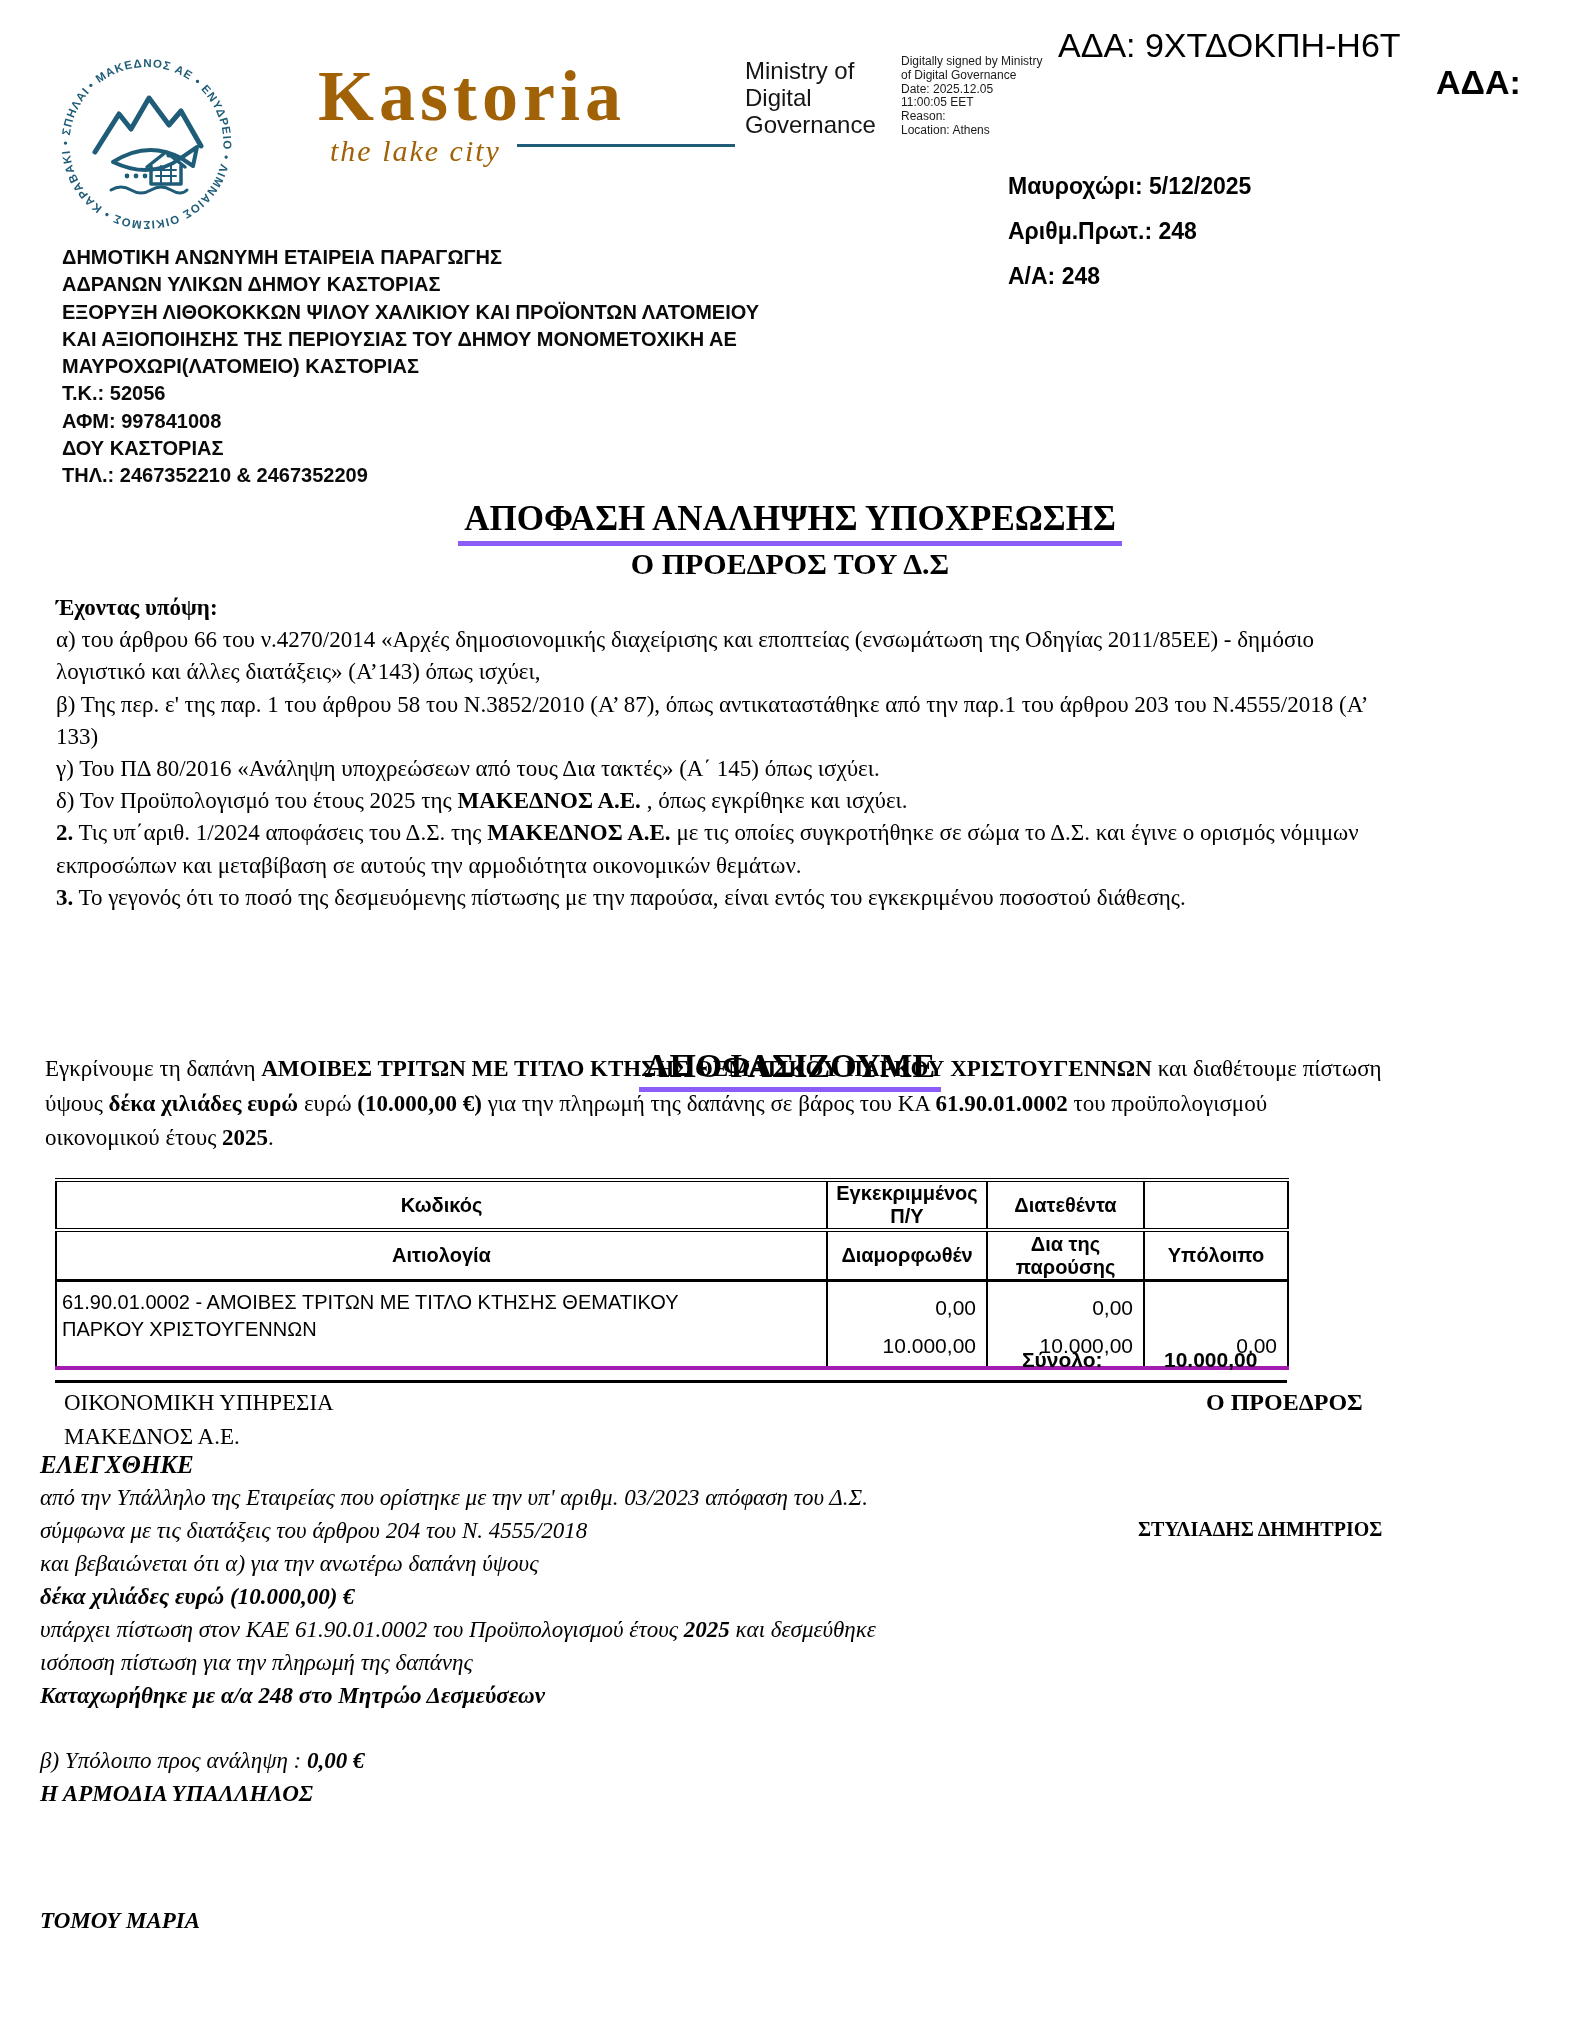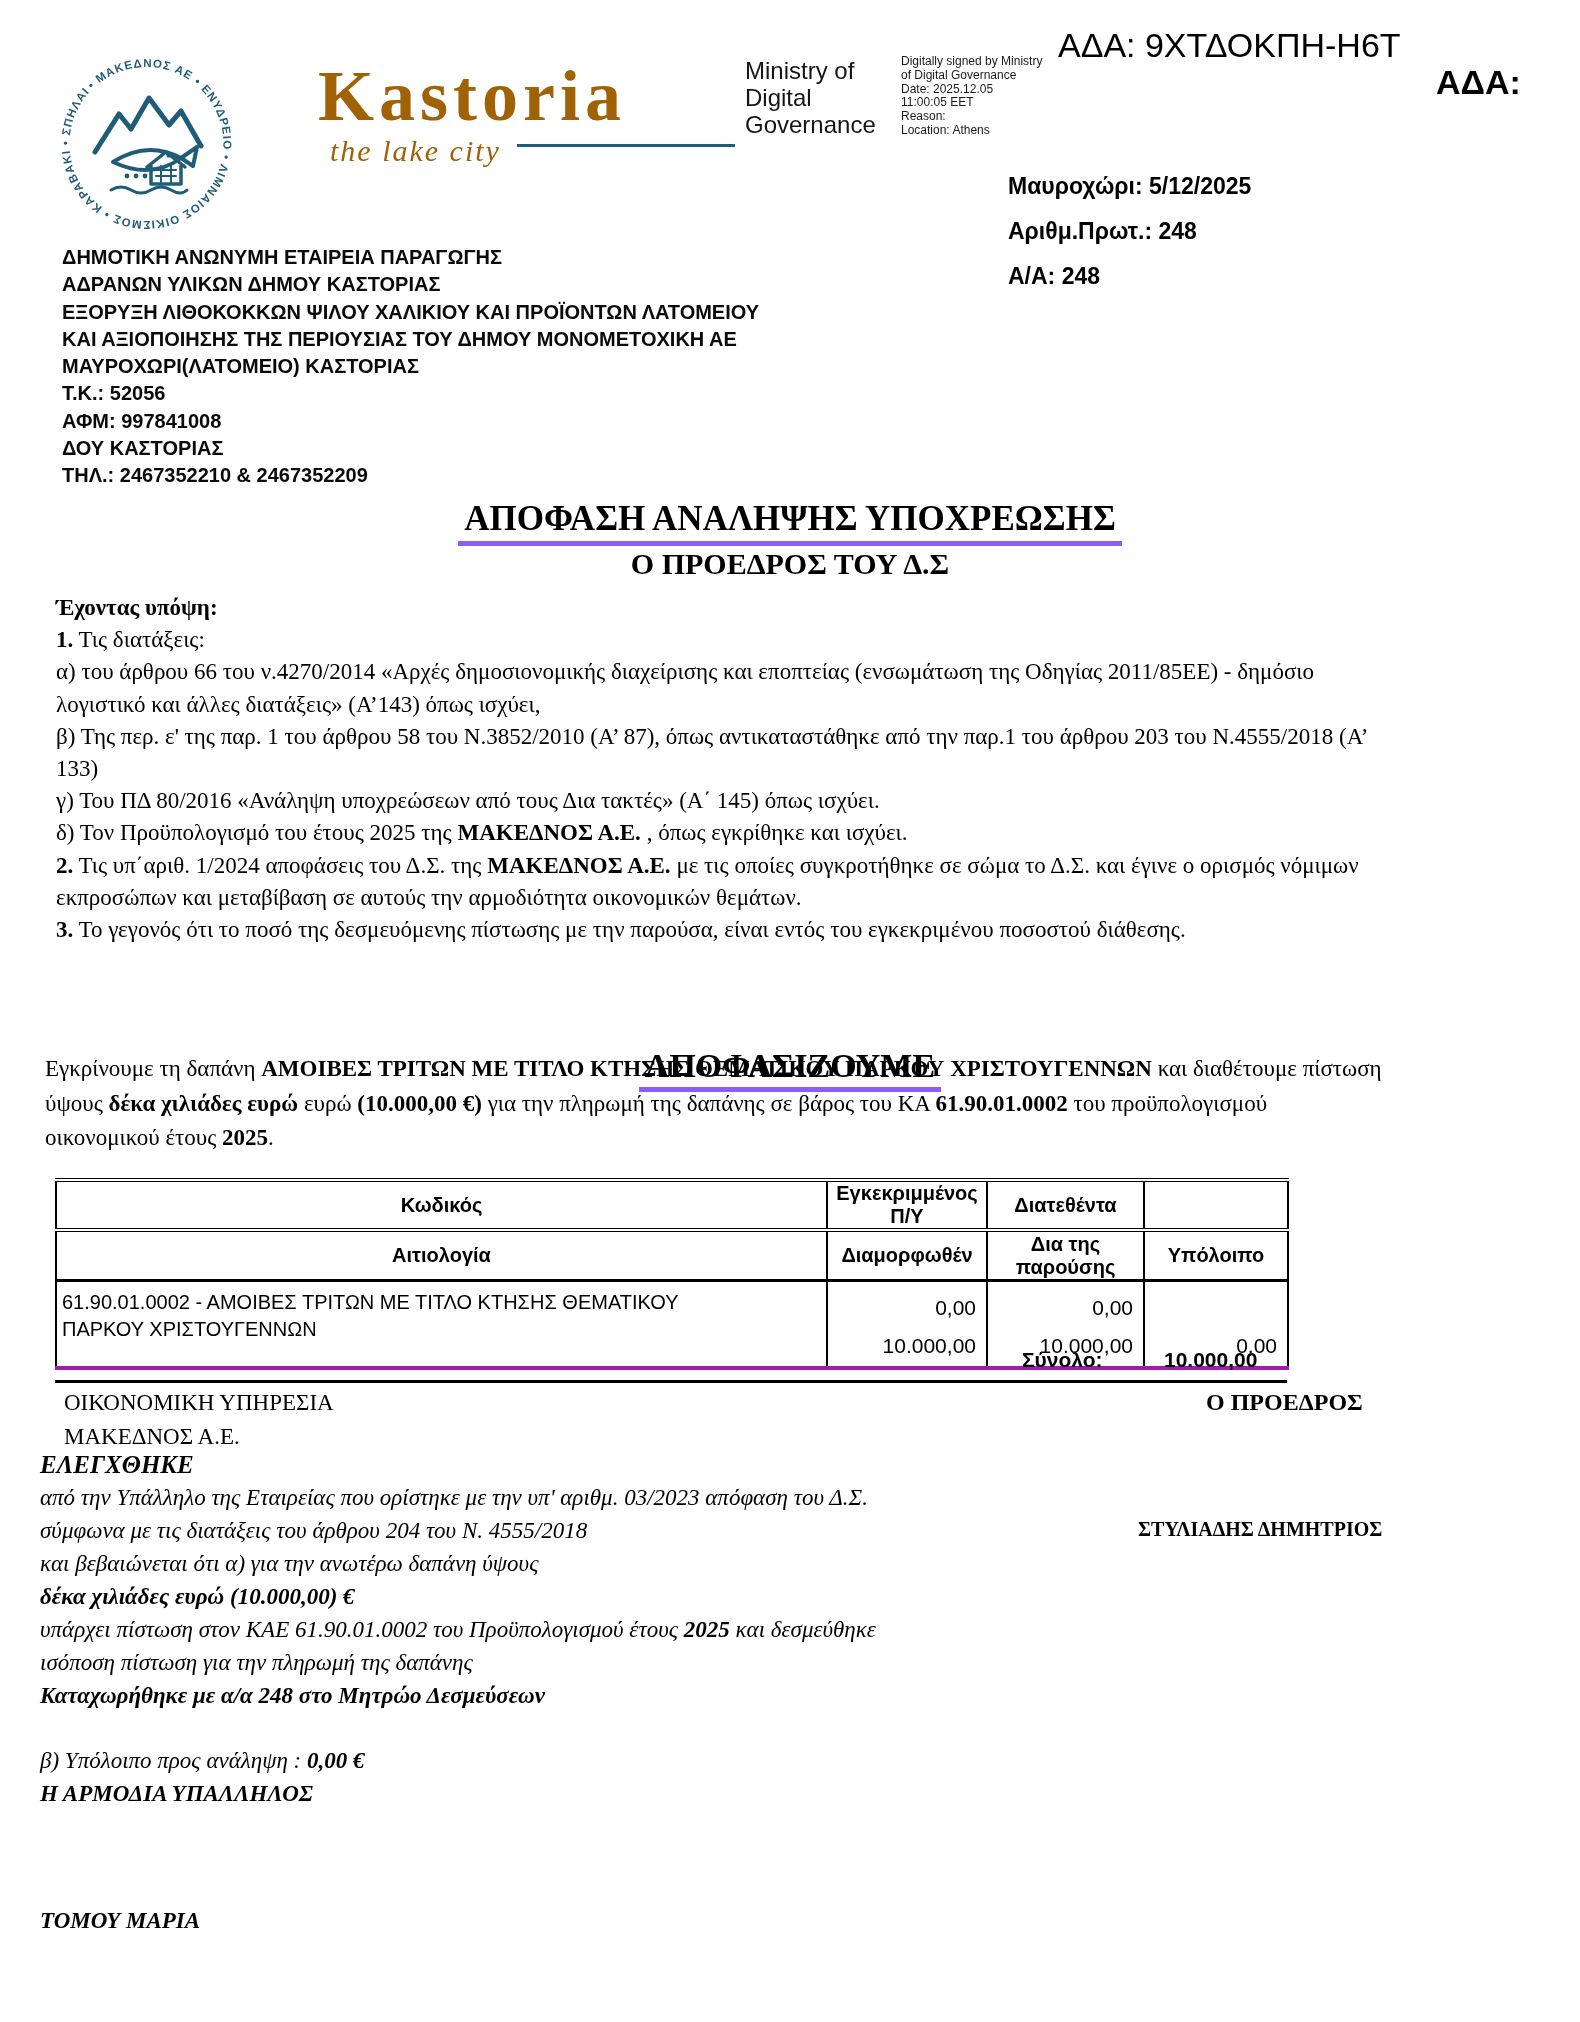--- a/index.html
+++ b/index.html
@@ -141,21 +141,20 @@
 
   <div class="abs center-band" id="doc-title">
     <span class="underlined">ΑΠΟΦΑΣΗ ΑΝΑΛΗΨΗΣ ΥΠΟΧΡΕΩΣΗΣ</span>
   </div>
   <div class="abs center-band" id="doc-subtitle">
     <span>Ο ΠΡΟΕΔΡΟΣ ΤΟΥ Δ.Σ</span>
   </div>
 
   <div class="abs" id="preamble">
       <div class="rline"><span class="b">Έχοντας υπόψη:</span></div>
-      <div class="rline"><span class="b">1.</span><span> Τις διατάξεις:</span></div>
       <div class="rline"><span>α) του άρθρου 66 του ν.4270/2014 «Αρχές δημοσιονομικής διαχείρισης και εποπτείας (ενσωμάτωση της Οδηγίας 2011/85ΕΕ) - δημόσιο</span></div>
       <div class="rline"><span>λογιστικό και άλλες διατάξεις» (Α’143) όπως ισχύει,</span></div>
       <div class="rline"><span>β) Της περ. ε' της παρ. 1 του άρθρου 58 του Ν.3852/2010 (Α’ 87), όπως αντικαταστάθηκε από την παρ.1 του άρθρου 203 του Ν.4555/2018 (Α’</span></div>
       <div class="rline"><span>133)</span></div>
       <div class="rline"><span>γ) Του ΠΔ 80/2016 «Ανάληψη υποχρεώσεων από τους Δια τακτές» (Α΄ 145) όπως ισχύει.</span></div>
       <div class="rline"><span>δ) Τον Προϋπολογισμό του έτους 2025 της </span><span class="b">ΜΑΚΕΔΝΟΣ Α.Ε.</span><span> , όπως εγκρίθηκε και ισχύει.</span></div>
       <div class="rline"><span class="b">2.</span><span> Τις υπ΄αριθ. 1/2024 αποφάσεις του Δ.Σ. της </span><span class="b">ΜΑΚΕΔΝΟΣ Α.Ε.</span><span> με τις οποίες συγκροτήθηκε σε σώμα το Δ.Σ. και έγινε ο ορισμός νόμιμων</span></div>
       <div class="rline"><span>εκπροσώπων και μεταβίβαση σε αυτούς την αρμοδιότητα οικονομικών θεμάτων.</span></div>
       <div class="rline"><span class="b">3.</span><span> Το γεγονός ότι το ποσό της δεσμευόμενης πίστωσης με την παρούσα, είναι εντός του εγκεκριμένου ποσοστού διάθεσης.</span></div>
     </div>

